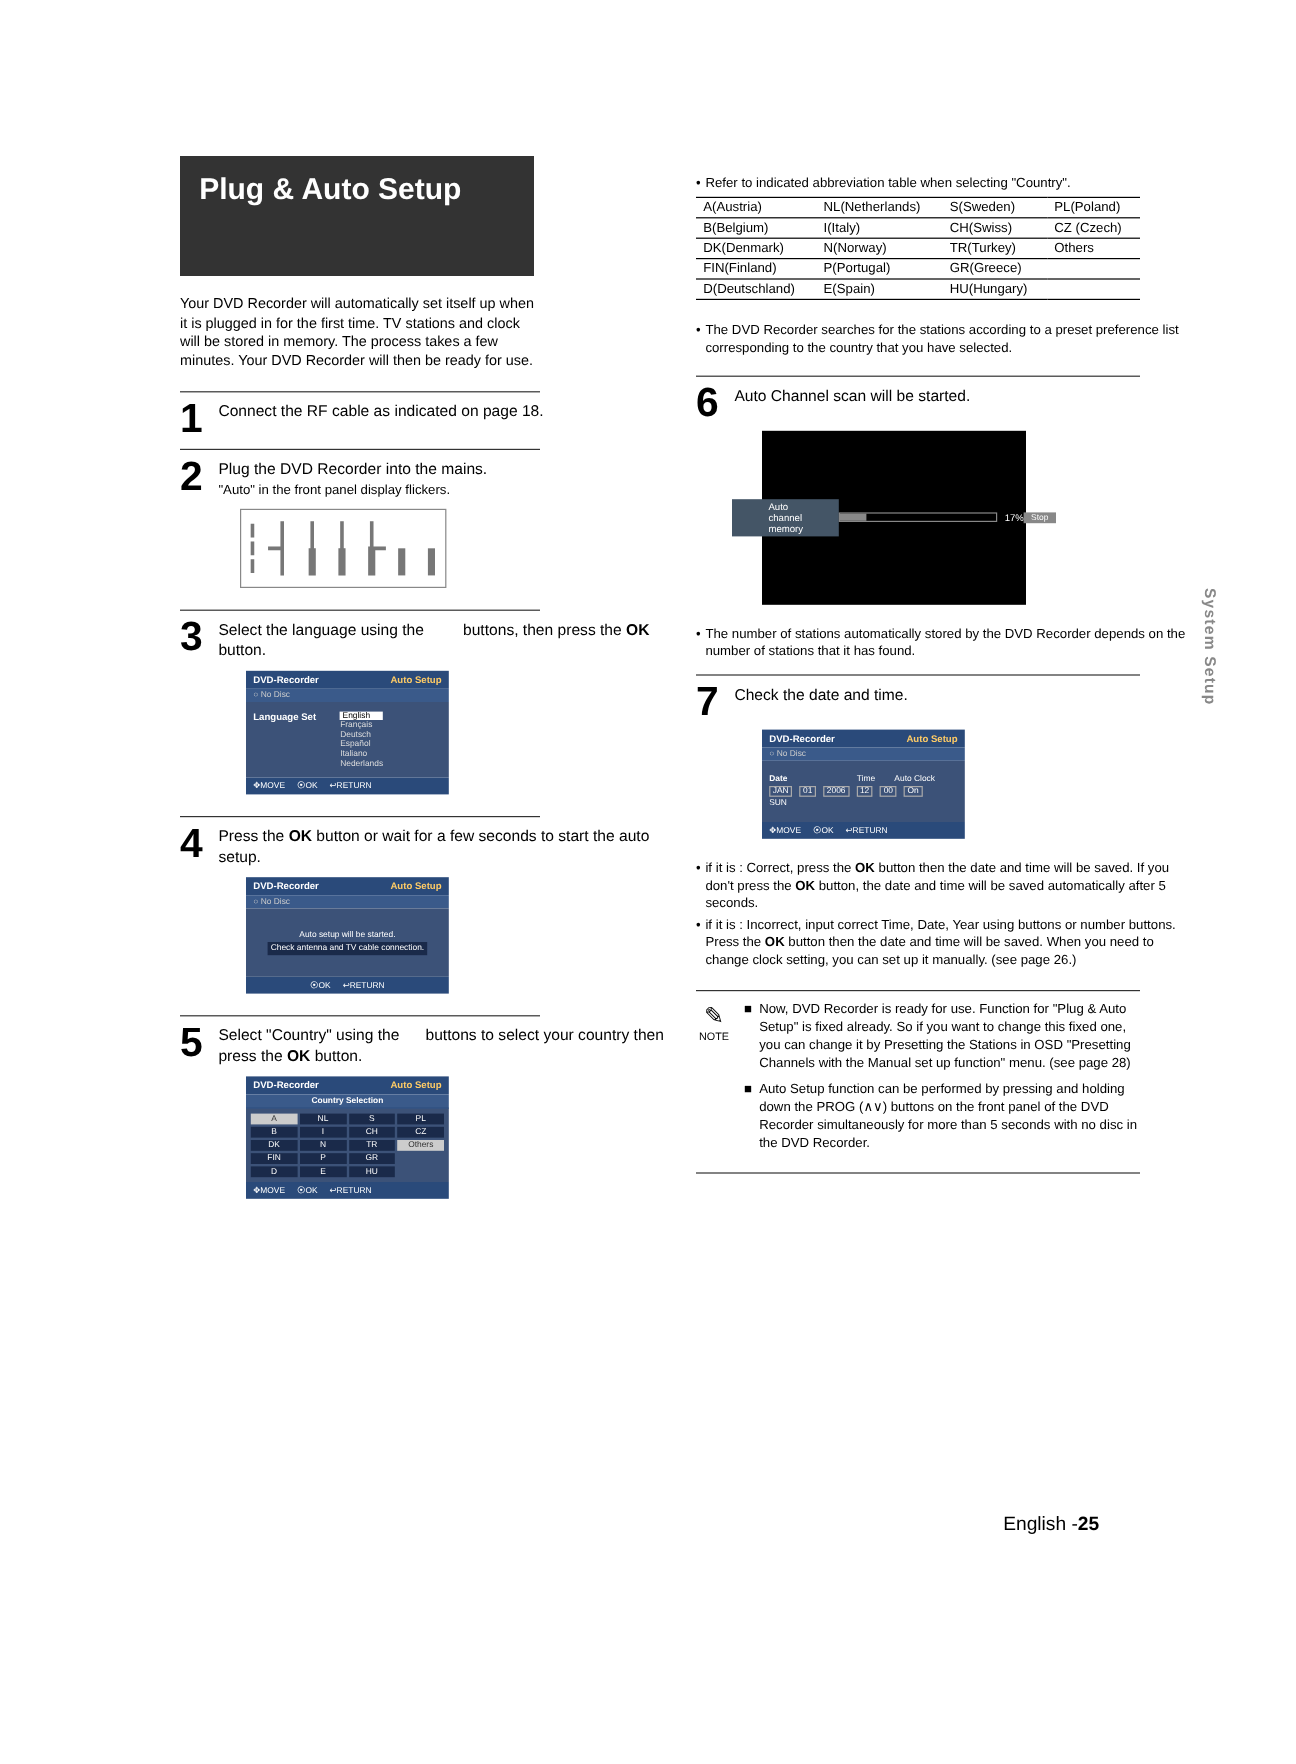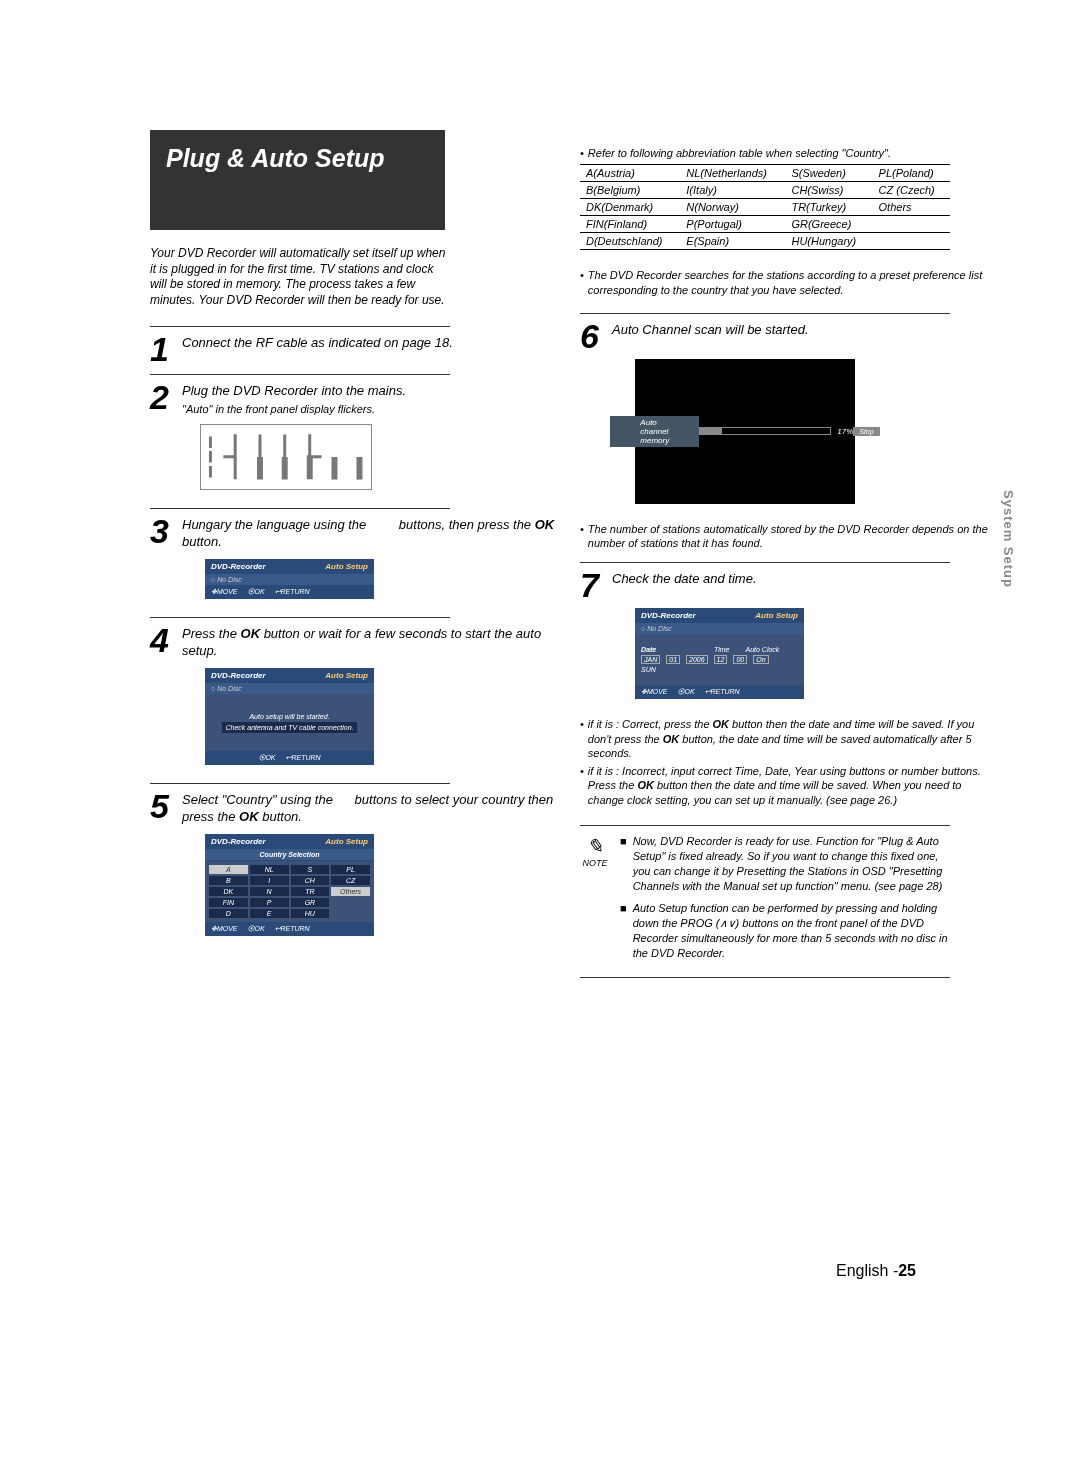--- a/index.html
+++ b/index.html
@@ -1,18 +1,18 @@
 <!DOCTYPE html>
 <html><head>
 <meta charset="utf-8">
 <style>
   @page { size: 1080px 1470px; margin: 0; }
   html, body { margin: 0; padding: 0; width: 1080px; height: 1470px; background: #fff; font-family: Arial, Helvetica, sans-serif; color: #000; }
   .page { position: relative; width: 1080px; height: 1470px; box-sizing: border-box; padding: 130px 90px 60px 150px; }
-  .cols { display: flex; gap: 20px; font-style: italic; }
+  .cols { display: flex; gap: 20px; }
   .col { width: 50%; }
   
   .hero { background: #333; color: #fff; width: 295px; height: 100px; display: flex; align-items: flex-start; padding: 14px 16px; box-sizing: border-box; font-size: 25px; font-weight: bold; margin-bottom: 16px; }
   .intro { font-size: 12px; line-height: 1.3; margin-bottom: 18px; width: 300px;}
   hr.sep { border: none; border-top: 1px solid #333; margin: 10px 0 8px 0; width: 300px;}
   hr.sepR { border: none; border-top: 1px solid #333; margin: 10px 0 8px 0; width: 370px;}
   .step { display: flex; gap: 8px; }
   .stepnum { font-size: 34px; font-weight: bold; line-height: 0.85; width: 24px; flex-shrink:0;}
   .stepbody { font-size: 13px; line-height: 1.3; flex:1;}
   .subtext { font-size: 11px; margin-top: 2px; line-height:1.3;}
@@ -94,31 +94,44 @@
         </div>
       </div>
       <div class="frontdisp">
         <span class="seg">┆┤╽╽┟╻╻</span>
       </div>
 
       <hr class="sep" style="margin-top:18px;">
       <div class="step">
         <div class="stepnum">3</div>
         <div class="stepbody">
-          <span>Hungary the language using the</span>
+          <span>Select the language using the</span>
           <span> &nbsp;&nbsp;&nbsp;&nbsp;&nbsp;&nbsp;&nbsp; </span>
           <span>buttons, then press the </span><b>OK</b><span> button.</span>
         </div>
       </div>
       <div class="osd">
         <div class="osd-titlebar">
             <span>DVD-Recorder</span>
             <span style="color:#fc6">Auto Setup</span>
           </div>
         <div class="osd-sub">○ <span>No Disc</span></div>
+        <div class="osd-body">
+          <div class="osd-lang">
+            <div class="osd-lang-left">Language Set</div>
+            <div class="osd-lang-right">
+              <span class="sel">English</span>
+              <span>Français</span>
+              <span>Deutsch</span>
+              <span>Español</span>
+              <span>Italiano</span>
+              <span>Nederlands</span>
+            </div>
+          </div>
+        </div>
         <div class="osd-foot">
           <span>✥<span>MOVE</span></span>
           <span>⦿<span>OK</span></span>
           <span>↩<span>RETURN</span></span>
         </div>
       </div>
 
       <hr class="sep" style="margin-top:18px;">
       <div class="step">
         <div class="stepnum">4</div>
@@ -194,21 +207,21 @@
           <span>⦿<span>OK</span></span>
           <span>↩<span>RETURN</span></span>
         </div>
       </div>
     </div>
 
     <div class="col">
       <div style="height:12px"></div>
       <div class="bullet">
           <span class="dot">•</span>
-          <span>Refer to following abbreviation table when selecting "Country".</span>
+          <span>Refer to indicated abbreviation table when selecting "Country".</span>
         </div>
       <table class="ct">
         <tbody>
             <tr>
               <td>A(Austria)</td>
               <td>NL(Netherlands)</td>
               <td>S(Sweden)</td>
               <td>PL(Poland)</td>
             </tr>
         <tr>

